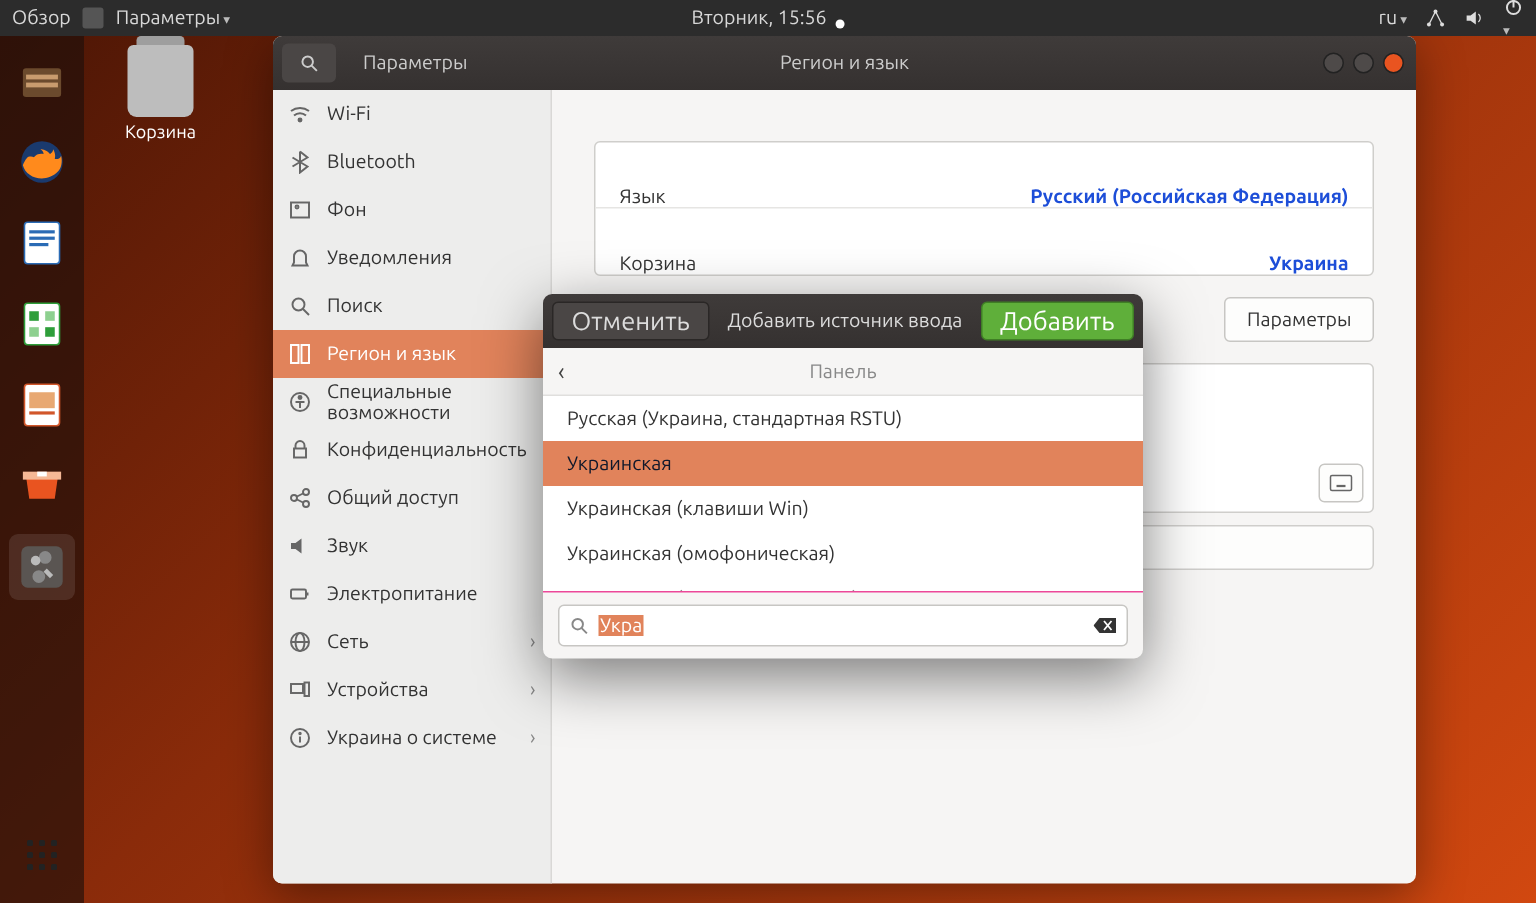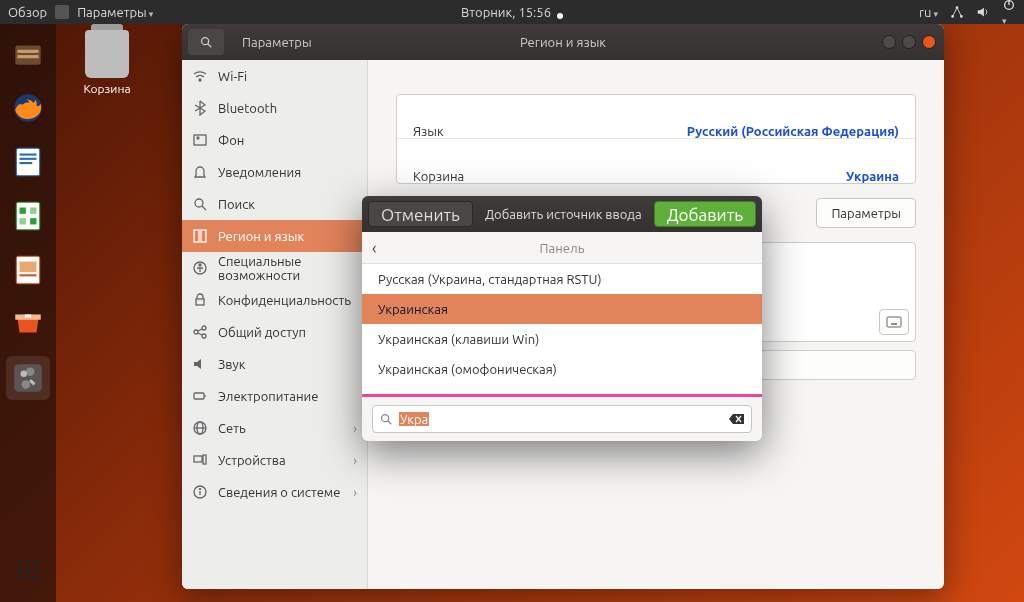--- a/index.html
+++ b/index.html
@@ -62,21 +62,21 @@
   .modal { position: absolute; top: 196px; left: 362px; width: 400px; background: #f6f5f4; border-radius: 6px; box-shadow: 0 12px 40px rgba(0,0,0,0.5); z-index: 10; overflow: hidden; }
   .modal-header { height: 36px; background: linear-gradient(#3f3b3a, #353130); display: flex; align-items: center; justify-content: space-between; padding: 0 6px; color: #dcdcdc; font-size: 13px; }
   .mh-btn { height: 26px; padding: 0 12px; border-radius: 4px; font-size: 17px; border: 1px solid #2a2726; background: #4a4645; color: #dcdcdc; }
   .mh-btn.primary { background: #5faf3a; color: #fff; border-color: #3f7e25; }
   .modal-sub { height: 32px; display: flex; align-items: center; justify-content: center; position: relative; font-size: 13px; color: #888; border-bottom: 1px solid #e0dfdd; }
   .modal-sub .back { position: absolute; left: 10px; color: #444; font-size: 16px; }
   .modal-list { max-height: 130px; overflow: hidden; background: #fff; }
   .opt { height: 30px; padding: 0 16px; display: flex; align-items: center; font-size: 13px; color: #333; }
   .opt.sel { background: #e1835b; color: #0f172a; }
   .opt.faded { color: #888; }
-  .modal-search { padding: 8px 10px; border-top: 3px solid #ec4899; }
+  .modal-search { padding: 8px 10px; border-top: 1px solid #ec4899; }
   .searchbox { display: flex; align-items: center; height: 28px; border: 1px solid #c7c6c3; border-radius: 4px; background: #fff; padding: 0 6px; gap: 6px; font-size: 13px; }
   .searchbox .sel-text { background: #e1835b; color: #fff; padding: 0 1px; }
   .searchbox .clear { margin-left: auto; color: #333; }
 
   svg { display: block; }
 </style>
 </head>
 <body>
 
 <div class="toppanel">
@@ -327,21 +327,21 @@
           <span class="chev">›</span>
         </div>
         <div class="side-item">
           <span class="ico">
             <svg width="16" height="16" viewBox="0 0 16 16" fill="none" stroke="currentColor" stroke-width="1.3">
               <circle cx="8" cy="8" r="6"></circle>
               <line x1="8" y1="7" x2="8" y2="11"></line>
               <circle cx="8" cy="5" r="0.5" fill="currentColor"></circle>
             </svg>
           </span>
-          <span>Сведения о системе</span>
+          <span>Украина о системе</span>
           <span class="chev">›</span>
         </div>
       </div>
     <div class="content">
       <div class="list-frame">
         <div class="list-row">
           <span>Язык</span>
           <span class="val">Русский (Российская Федерация)</span>
         </div>
         <div class="list-row">

